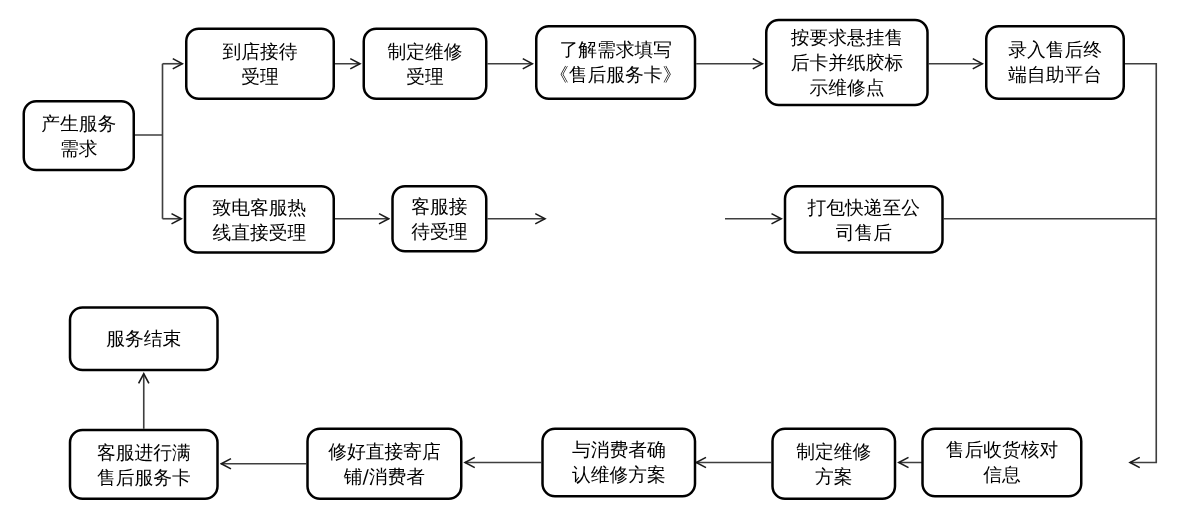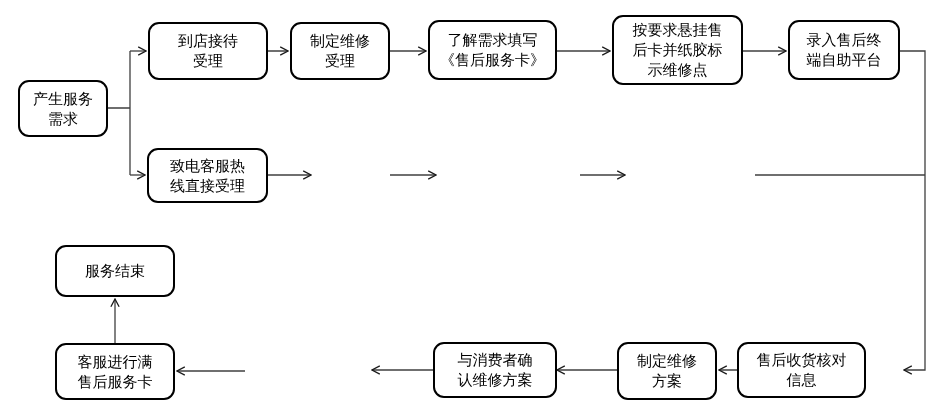--- a/index.html
+++ b/index.html
@@ -101,32 +101,44 @@
   <div class="node" style="left:788px;top:20px;width:112px;height:60px">
     <span>录入售后终
 端自助平台</span>
   </div>
 
   <div class="node" style="left:147px;top:148px;width:121px;height:55px">
     <span>致电客服热
 线直接受理</span>
   </div>
 
+  <div class="node" style="left:313px;top:148px;width:77px;height:54px">
+    <span>客服接
+待受理</span>
+  </div>
 
 
+  <div class="node" style="left:627px;top:148px;width:128px;height:55px">
+    <span>打包快递至公
+司售后</span>
+  </div>
 
   <div class="node" style="left:55px;top:245px;width:120px;height:52px">
     <span>服务结束</span>
   </div>
 
   <div class="node" style="left:55px;top:343px;width:120px;height:57px">
     <span>客服进行满
 售后服务卡</span>
   </div>
 
+  <div class="node" style="left:245px;top:342px;width:125px;height:58px">
+    <span>修好直接寄店
+铺/消费者</span>
+  </div>
 
   <div class="node" style="left:433px;top:342px;width:124px;height:56px">
     <span>与消费者确
 认维修方案</span>
   </div>
 
   <div class="node" style="left:617px;top:342px;width:100px;height:58px">
     <span>制定维修
 方案</span>
   </div>

